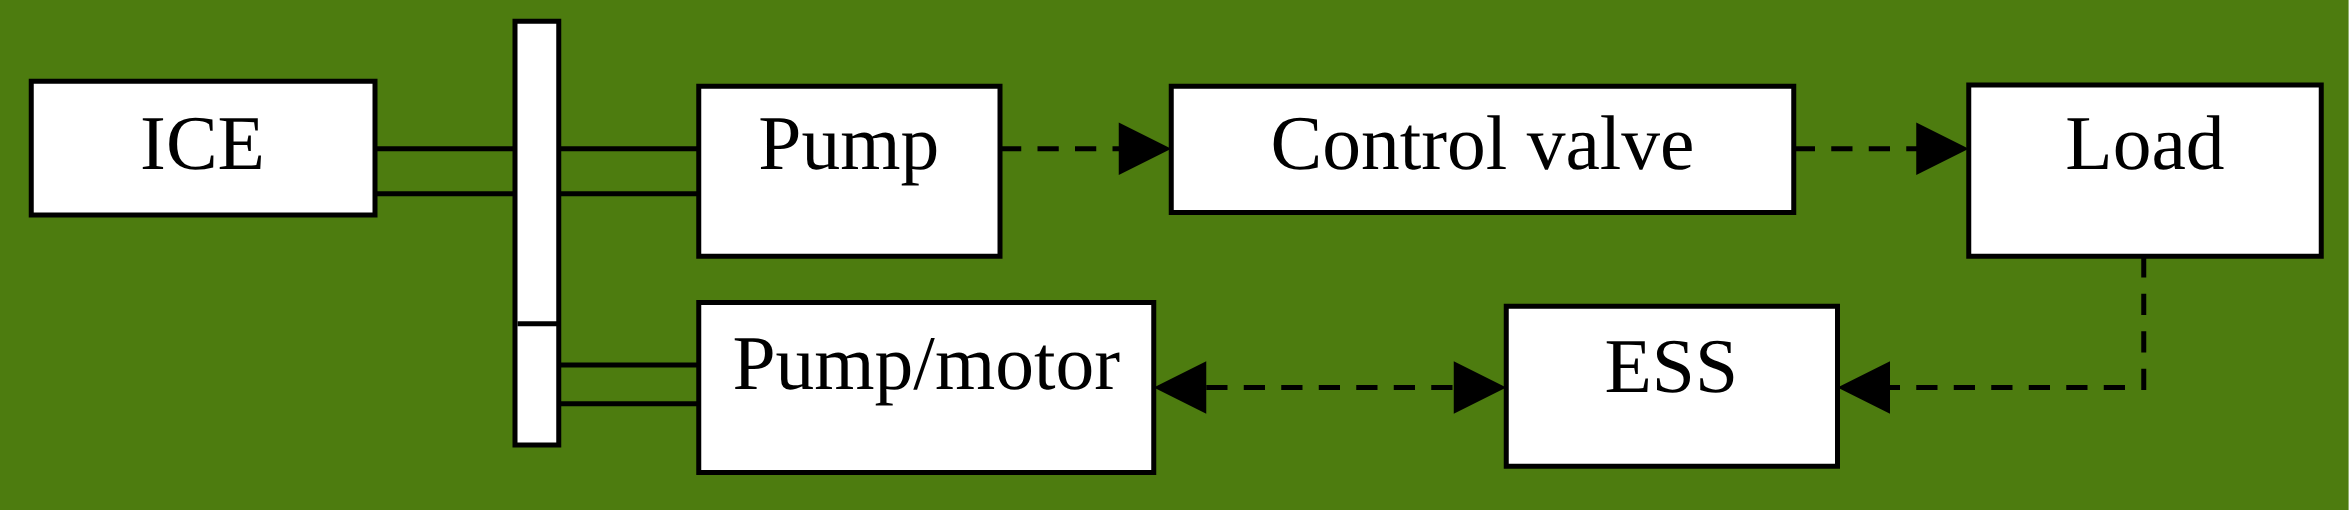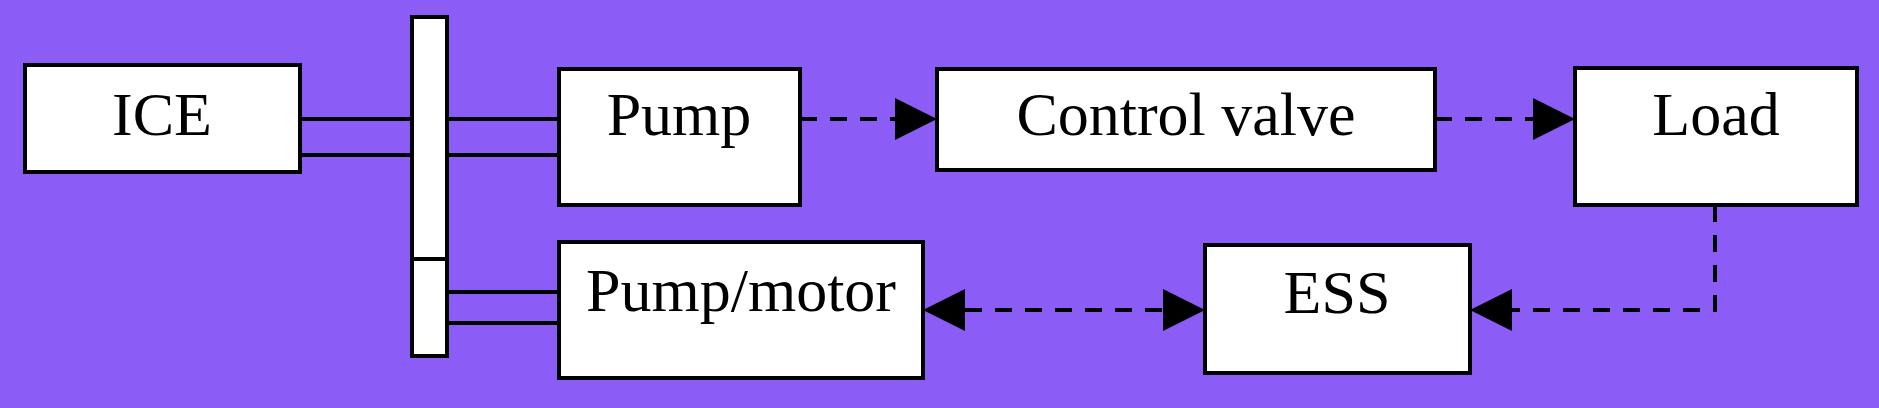--- a/index.html
+++ b/index.html
@@ -5,21 +5,21 @@
 <style>
   html, body {
     margin: 0;
     padding: 0;
     background: #ffffff;
   }
   #canvas {
     position: relative;
     width: 1879px;
     height: 408px;
-    background: #8b5cf6;
+    background: #4d7c0f;
     overflow: hidden;
     font-family: "Liberation Serif", "DejaVu Serif", serif;
   }
   svg.diagram {
     position: absolute;
     top: 0;
     left: 0;
     width: 1879px;
     height: 408px;
     display: block;

